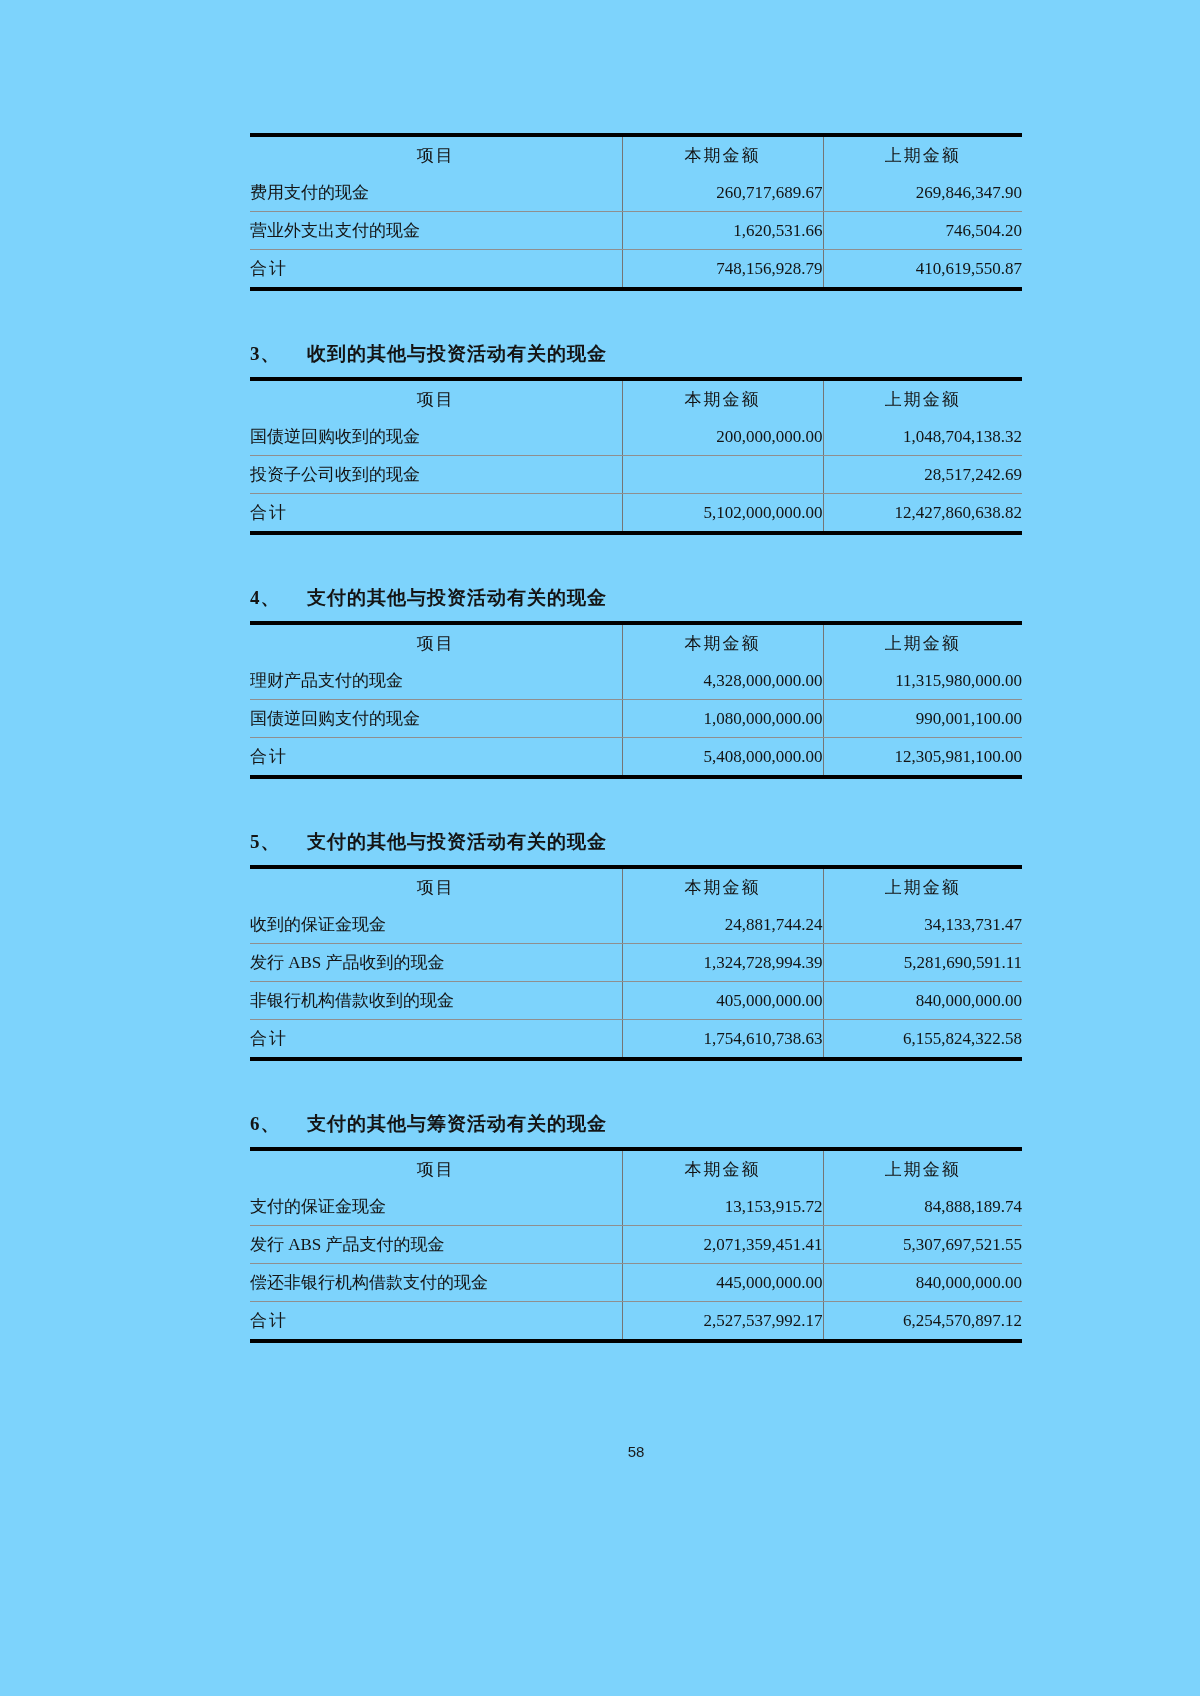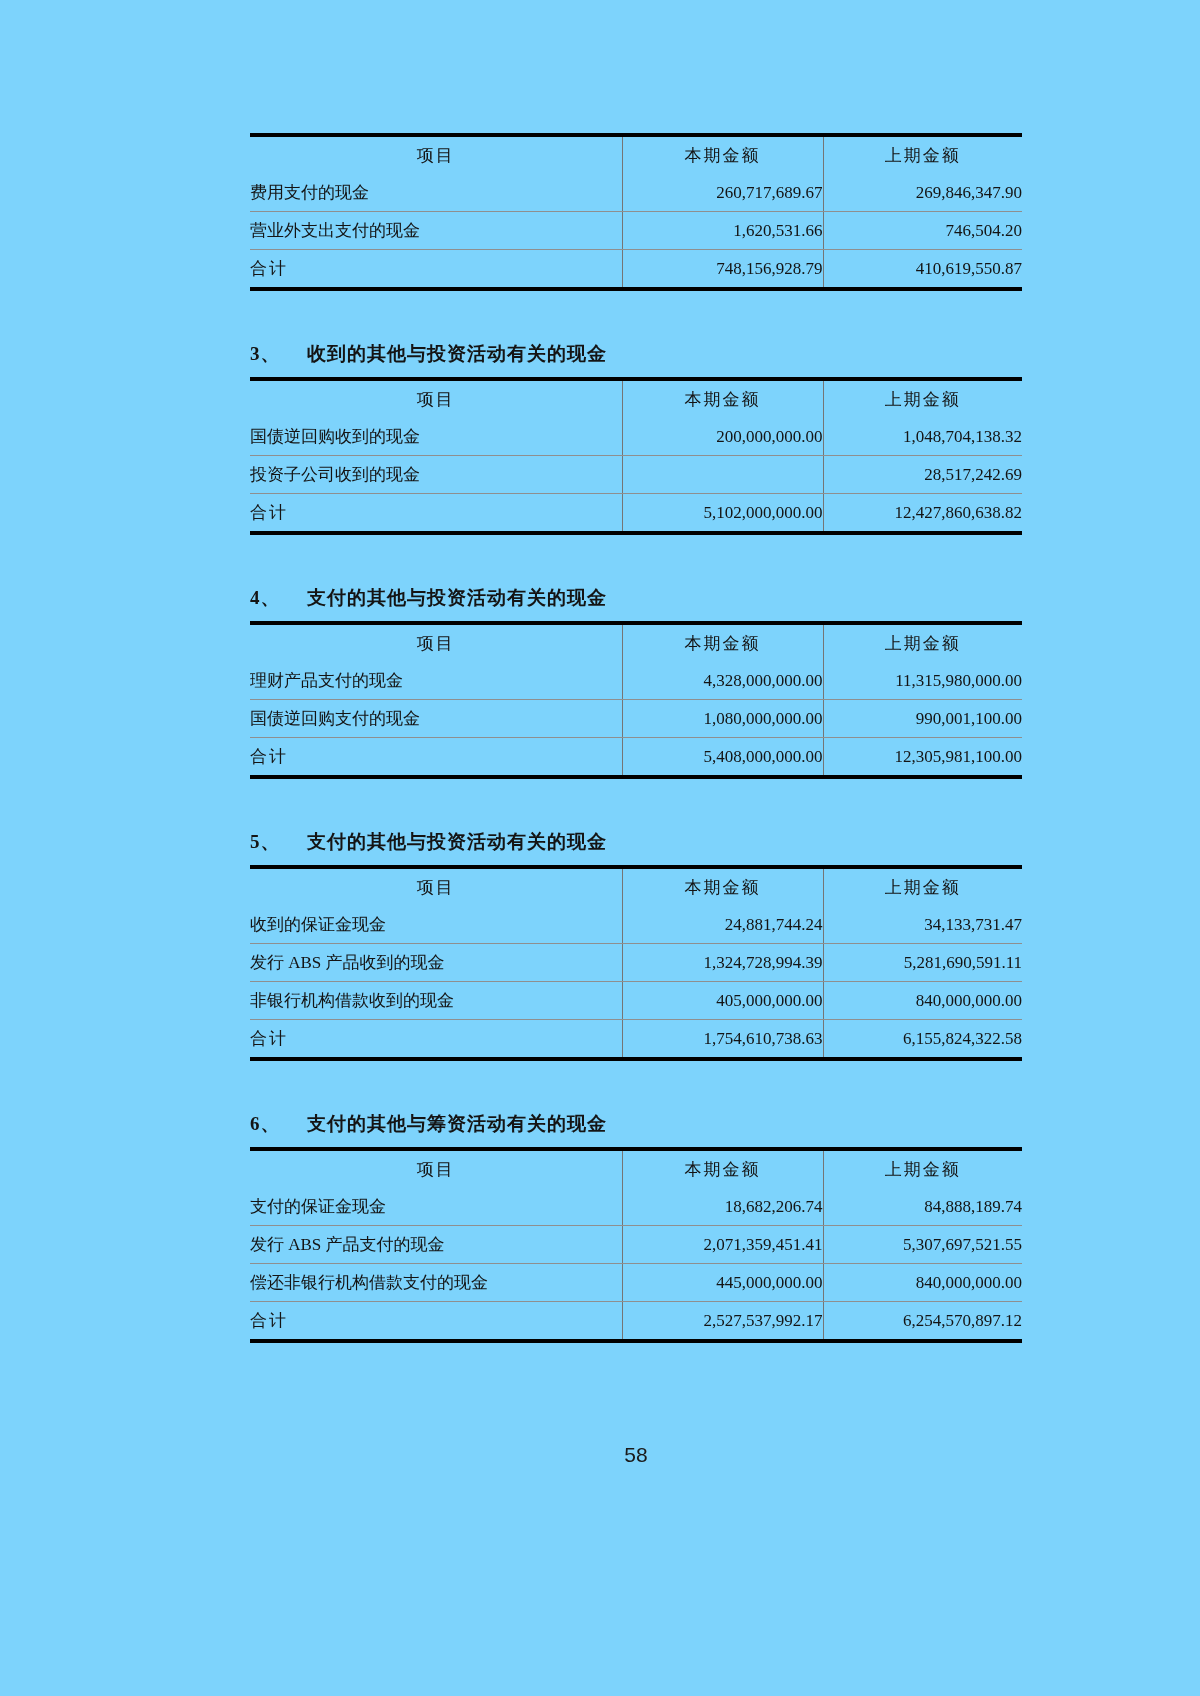--- a/index.html
+++ b/index.html
@@ -63,21 +63,21 @@
   td.item { text-align: left; padding-left: 15px; }
   td.num  { text-align: right; padding-right: 11px; }
   tr.total-row td.item {
     text-align: left;
     padding-left: 0;
     letter-spacing: 2px;
   }
   .page-number {
     margin-top: 100px;
     text-align: center;
-    font-size: 21px;
+    font-size: 15px;
     font-family: "Liberation Sans", "DejaVu Sans", sans-serif;
     color: #1a1a1a;
   }
 </style>
 </head>
 <body>
 
 <div class="page">
   <div class="content" id="content">
       <div class="section">
@@ -243,21 +243,21 @@
           <thead>
             <tr class="header-row">
               <th class="hdr">项目</th>
               <th class="hdr vline">本期金额</th>
               <th class="hdr vline">上期金额</th>
             </tr>
           </thead>
           <tbody>
             <tr class="data-row">
               <td class="item">支付的保证金现金</td>
-              <td class="num vline">18,682,206.74</td>
+              <td class="num vline">13,153,915.72</td>
               <td class="num vline">84,888,189.74</td>
             </tr>
             <tr class="data-row">
               <td class="item">发行 ABS 产品支付的现金</td>
               <td class="num vline">2,071,359,451.41</td>
               <td class="num vline">5,307,697,521.55</td>
             </tr>
             <tr class="data-row">
               <td class="item">偿还非银行机构借款支付的现金</td>
               <td class="num vline">445,000,000.00</td>

